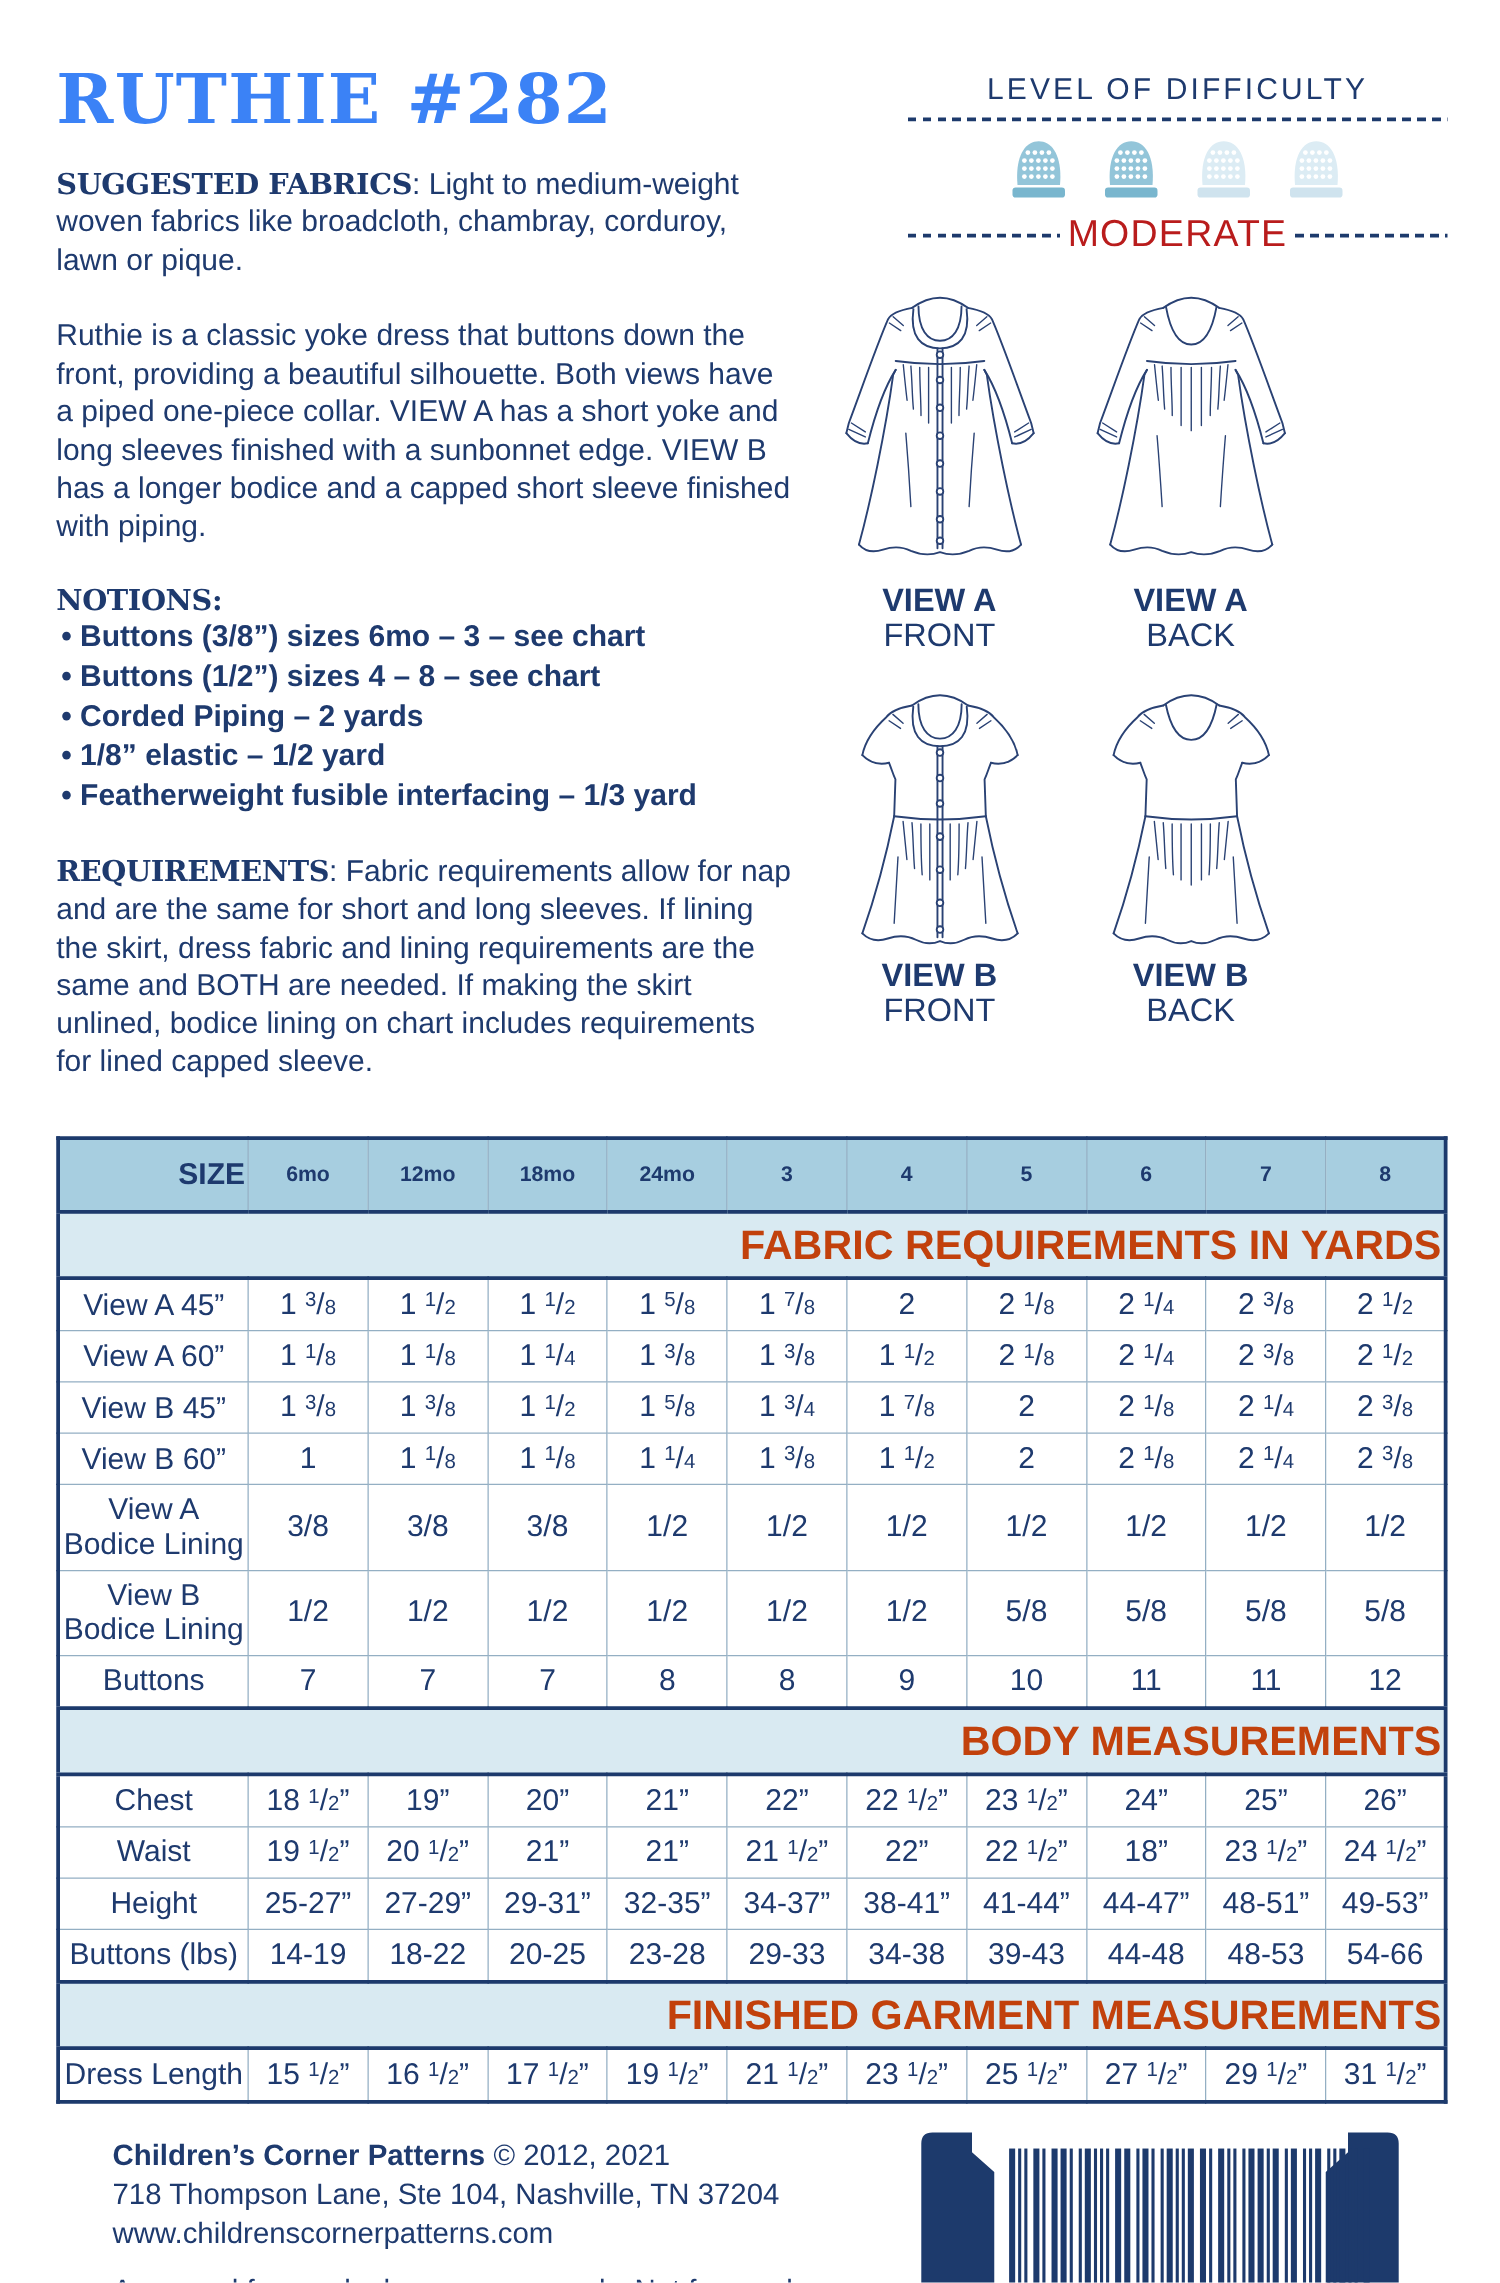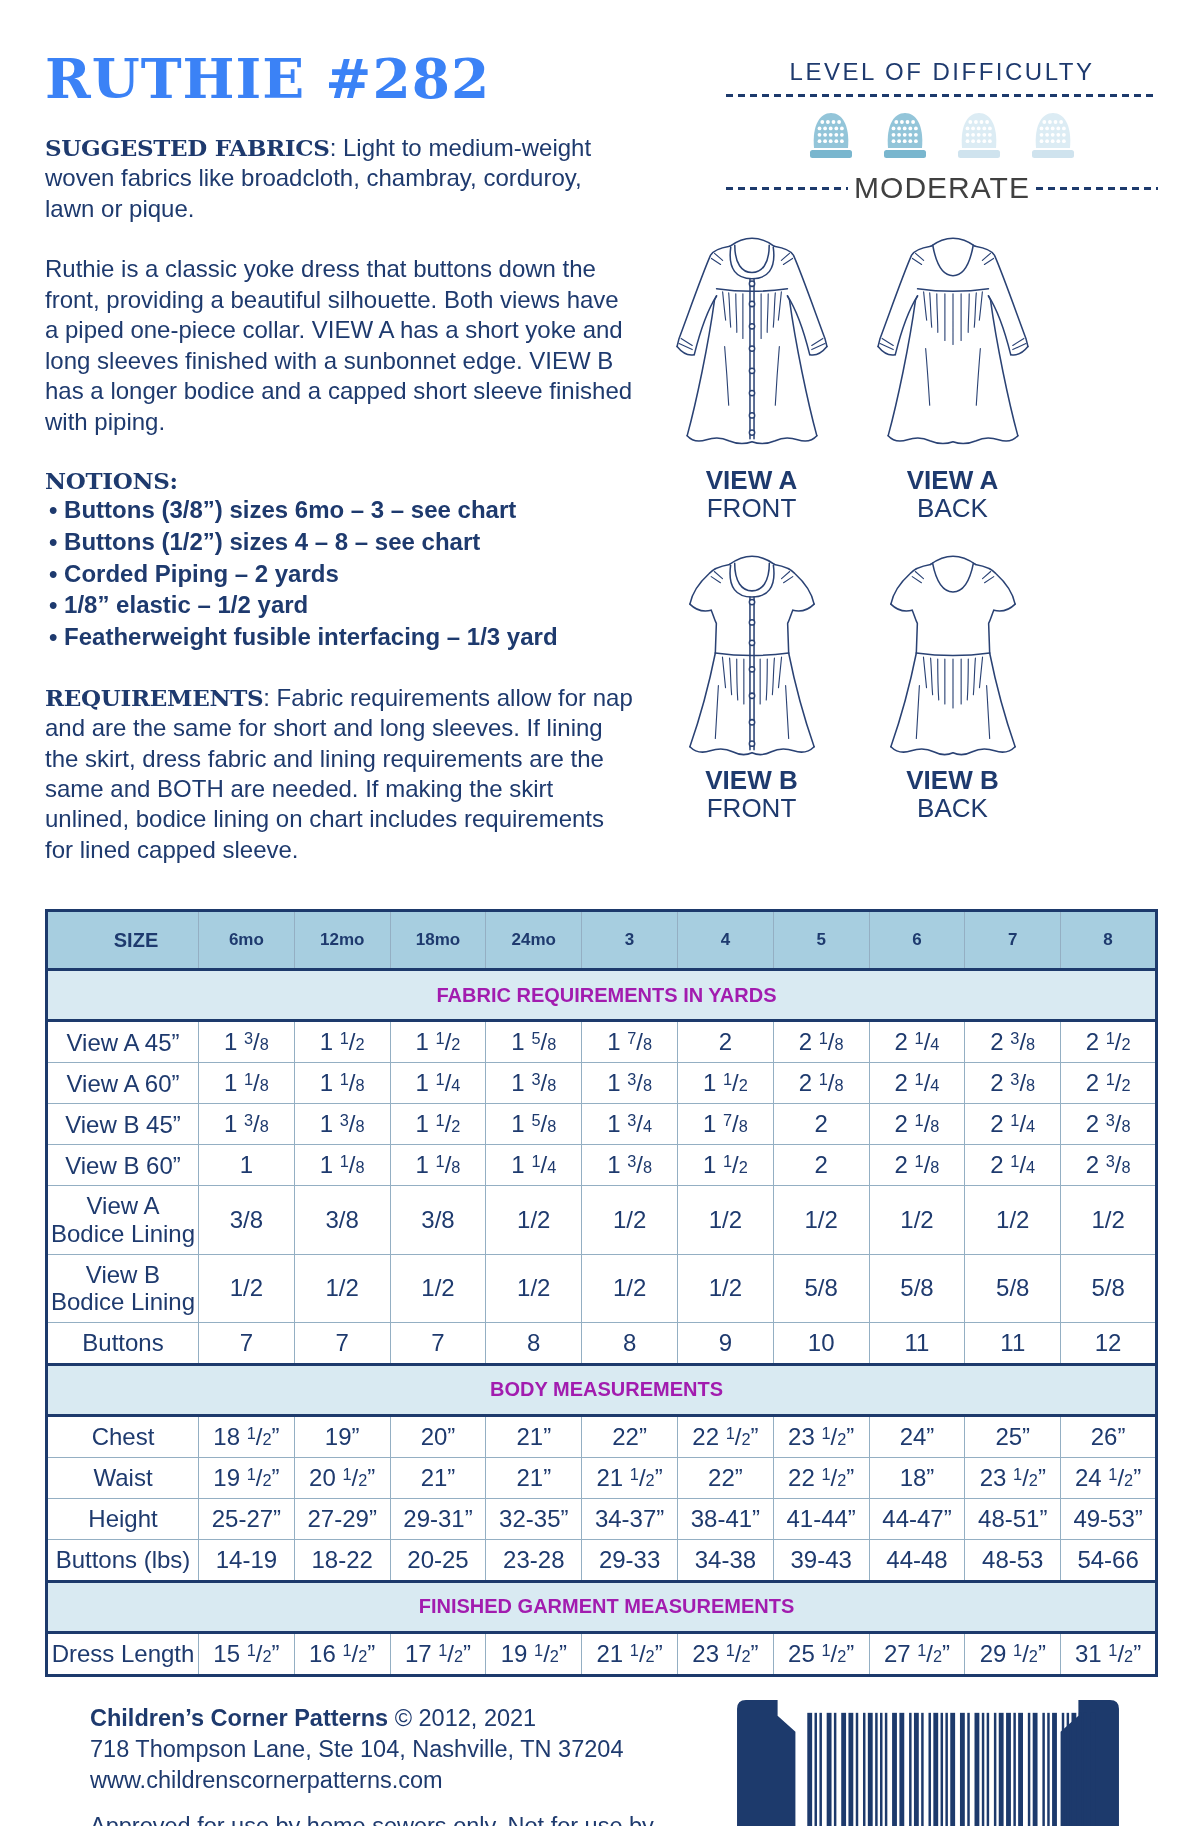--- a/index.html
+++ b/index.html
@@ -25,21 +25,21 @@
 
   
   .difficulty{width:432px;margin-left:auto;text-align:center;margin-top:22px;}
   .diff-label{font-size:24px;letter-spacing:2.5px;color:#1e3a6e;}
   .dashrule{height:3px;margin:8px 0 10px 0;
     background:repeating-linear-gradient(90deg,#1d3a6c 0 7px,transparent 7px 12px);}
   .thimble-row{display:flex;justify-content:center;gap:14px;align-items:flex-end;}
   .moderate-row{display:flex;align-items:center;margin-top:10px;}
   .moderate-row .dash{flex:1;height:3px;
     background:repeating-linear-gradient(90deg,#1d3a6c 0 7px,transparent 7px 12px);}
-  .moderate-text{font-size:30px;letter-spacing:1px;padding:0 6px;color:#404040;}
+  .moderate-text{font-size:30px;letter-spacing:1px;padding:0 6px;color:#b91c1c;}
 
   
   .views-grid{display:grid;grid-template-columns:185px 185px;column-gap:16px;row-gap:20px;
     margin:20px 0 0 10px;}
   .figure{text-align:center;}
   .figure svg{display:block;margin:0 auto;}
   .view-name{font-weight:700;font-size:26px;line-height:1.05;margin-top:4px;}
   .view-pos{font-size:26px;line-height:1.1;}
 
   
@@ -47,24 +47,24 @@
     width:1113px;border-collapse:collapse;table-layout:fixed;margin-top:14px;
     border:3px solid #1d3a6c;
   }
   table.size-table col.c0{width:152px;}
   table.size-table th,table.size-table td{
     border:1px solid #94afc3;text-align:center;font-size:24px;color:#1e3a6e;
     padding:6px 2px;
   }
   tr.hdr th{background:#a7cee0;font-weight:700;font-size:17px;height:44px;
     border-bottom:3px solid #1d3a6c;}
-  tr.hdr th.size-lbl{text-align:center;padding-left:28px;font-size:20px;}
+  tr.hdr th.size-lbl{text-align:right;padding-left:28px;font-size:24px;}
   tr.section td{
-    background:#d9eaf2;text-align:center;padding-left:12px;font-weight:700;font-size:20px;
-    color:#a21caf;border-top:3px solid #1d3a6c;border-bottom:3px solid #1d3a6c;height:36px;
+    background:#d9eaf2;text-align:right;padding-left:12px;font-weight:700;font-size:33px;
+    color:#c2410c;border-top:3px solid #1d3a6c;border-bottom:3px solid #1d3a6c;height:36px;
   }
   td.rowlabel{text-align:left;padding-left:12px;white-space:pre-line;line-height:1.15;}
   .fr{font-size:24px;}
   .fr .num{vertical-align:6px;font-size:68%;}
   .fr .den{font-size:68%;}
 
   
   .footer{display:flex;justify-content:space-between;align-items:flex-start;
     padding:26px 30px 0 45px;}
   .footer-text{font-size:23.5px;line-height:1.33;}

